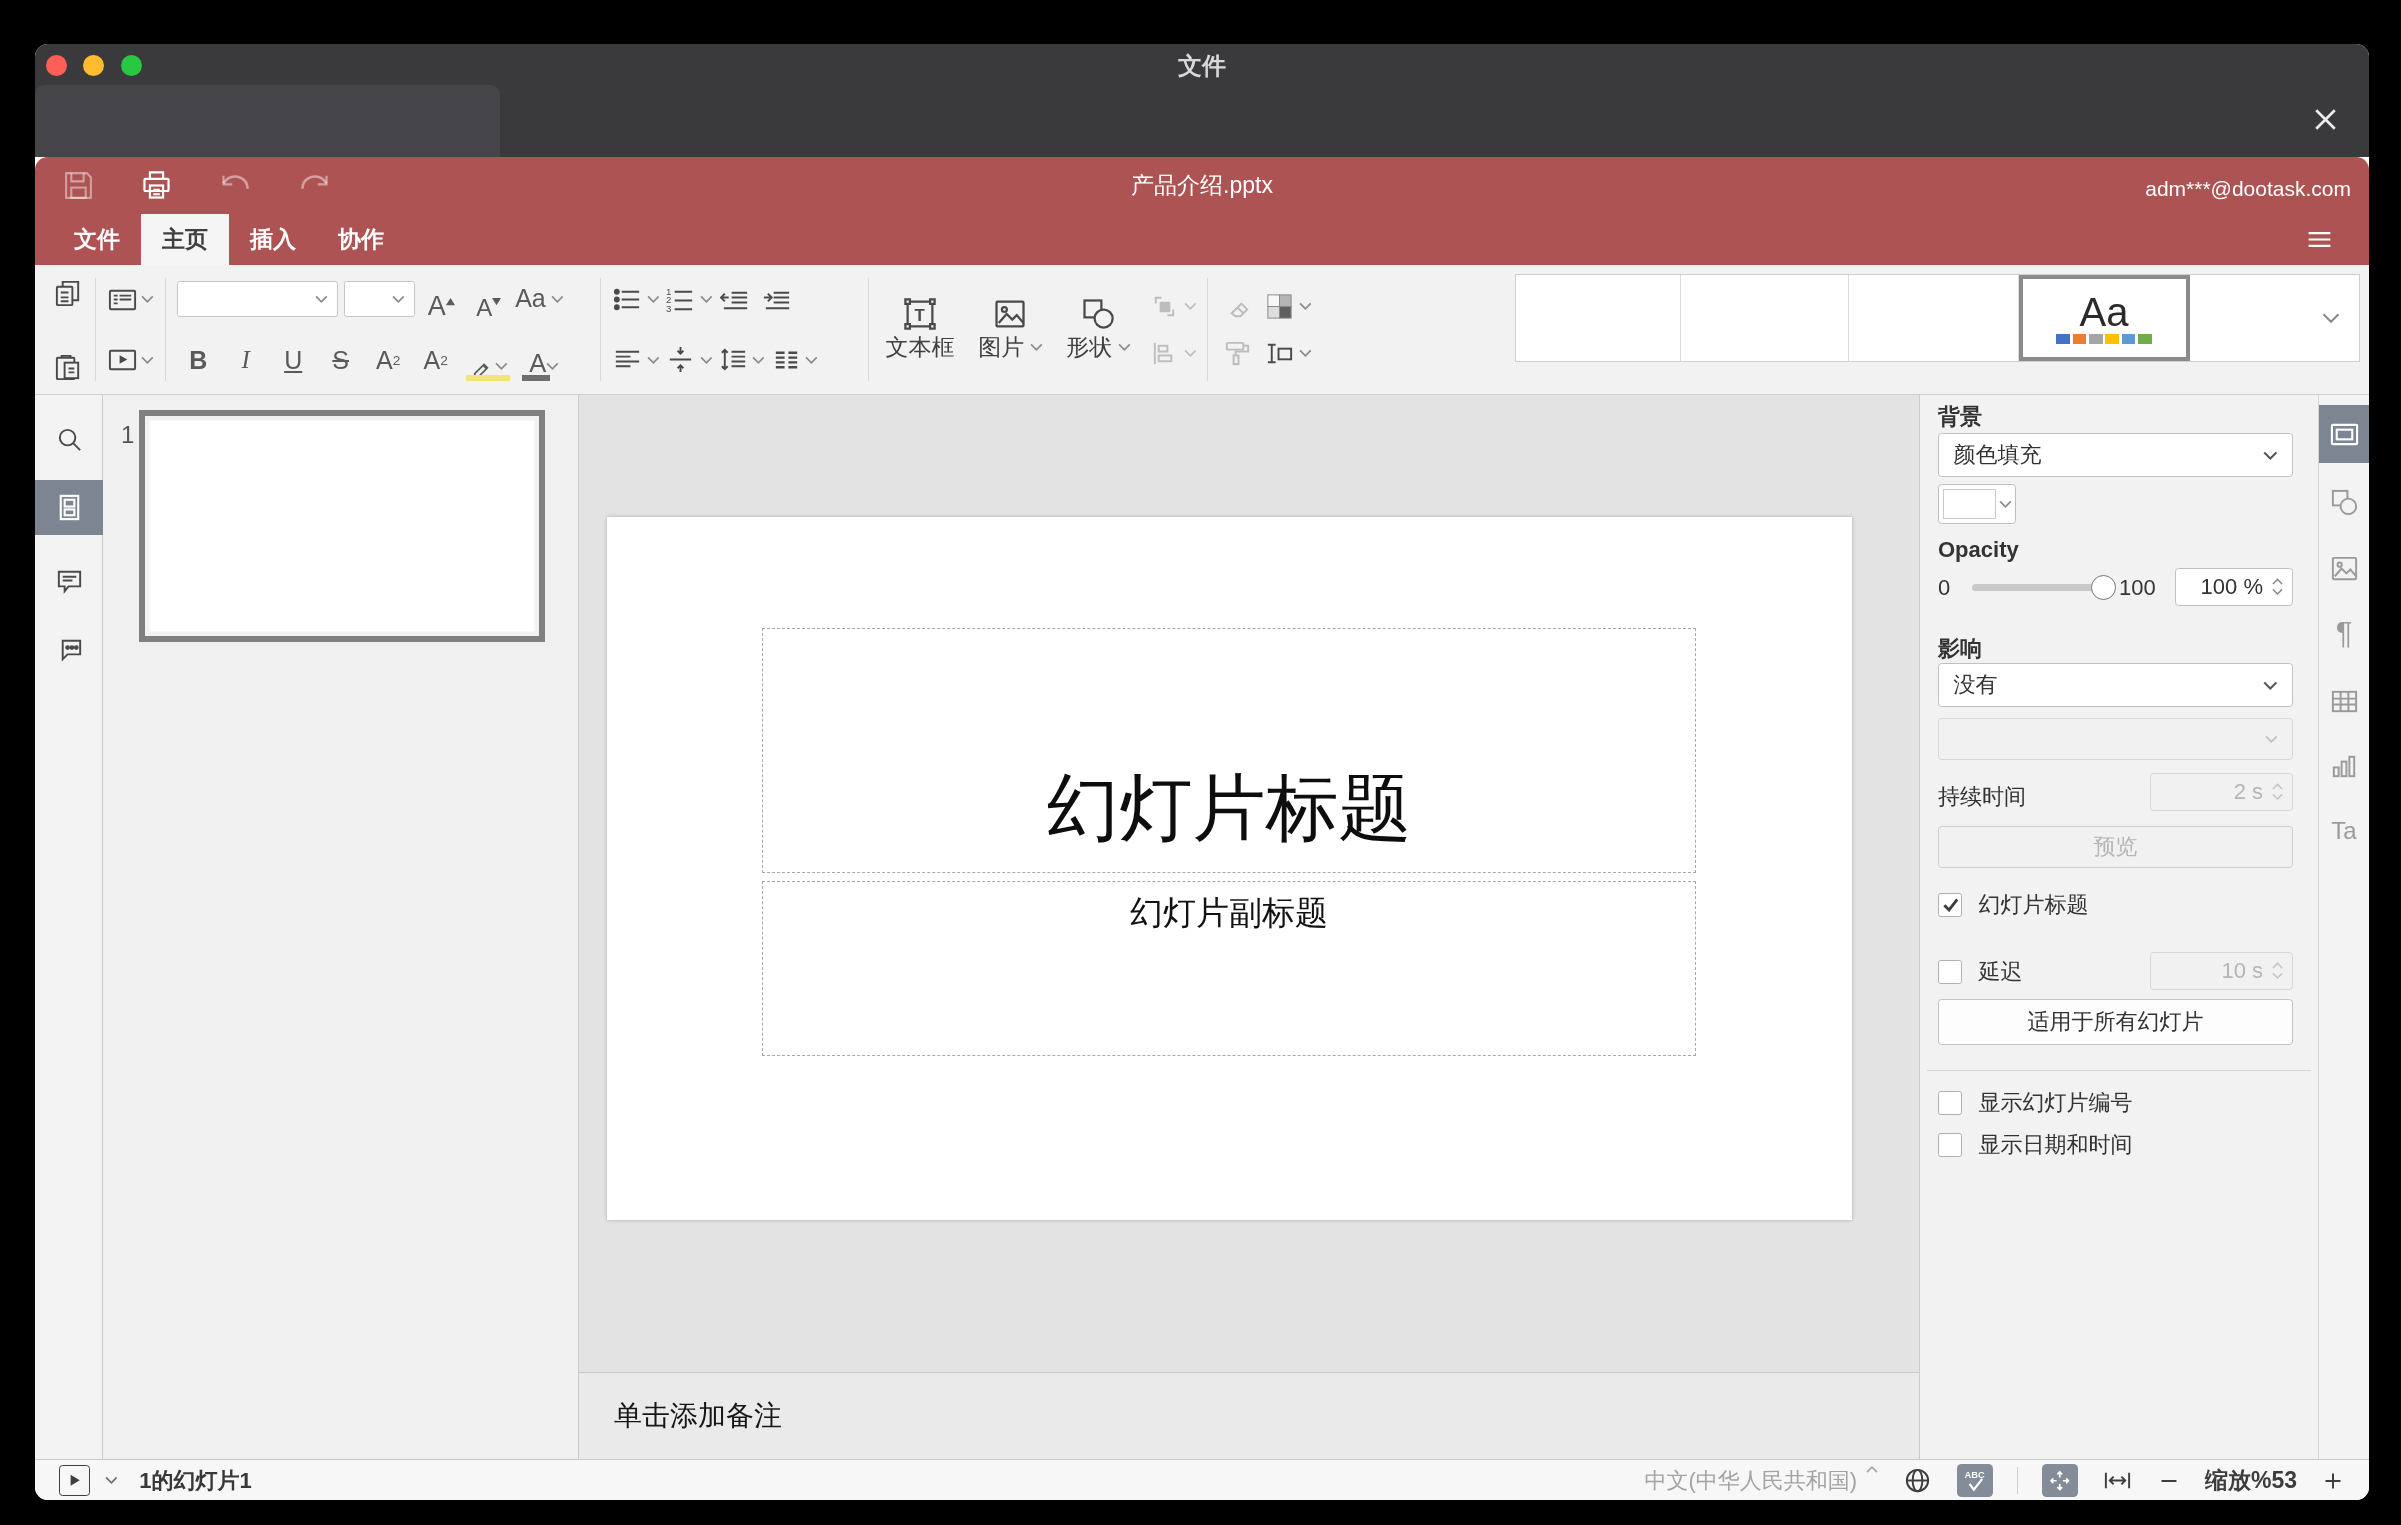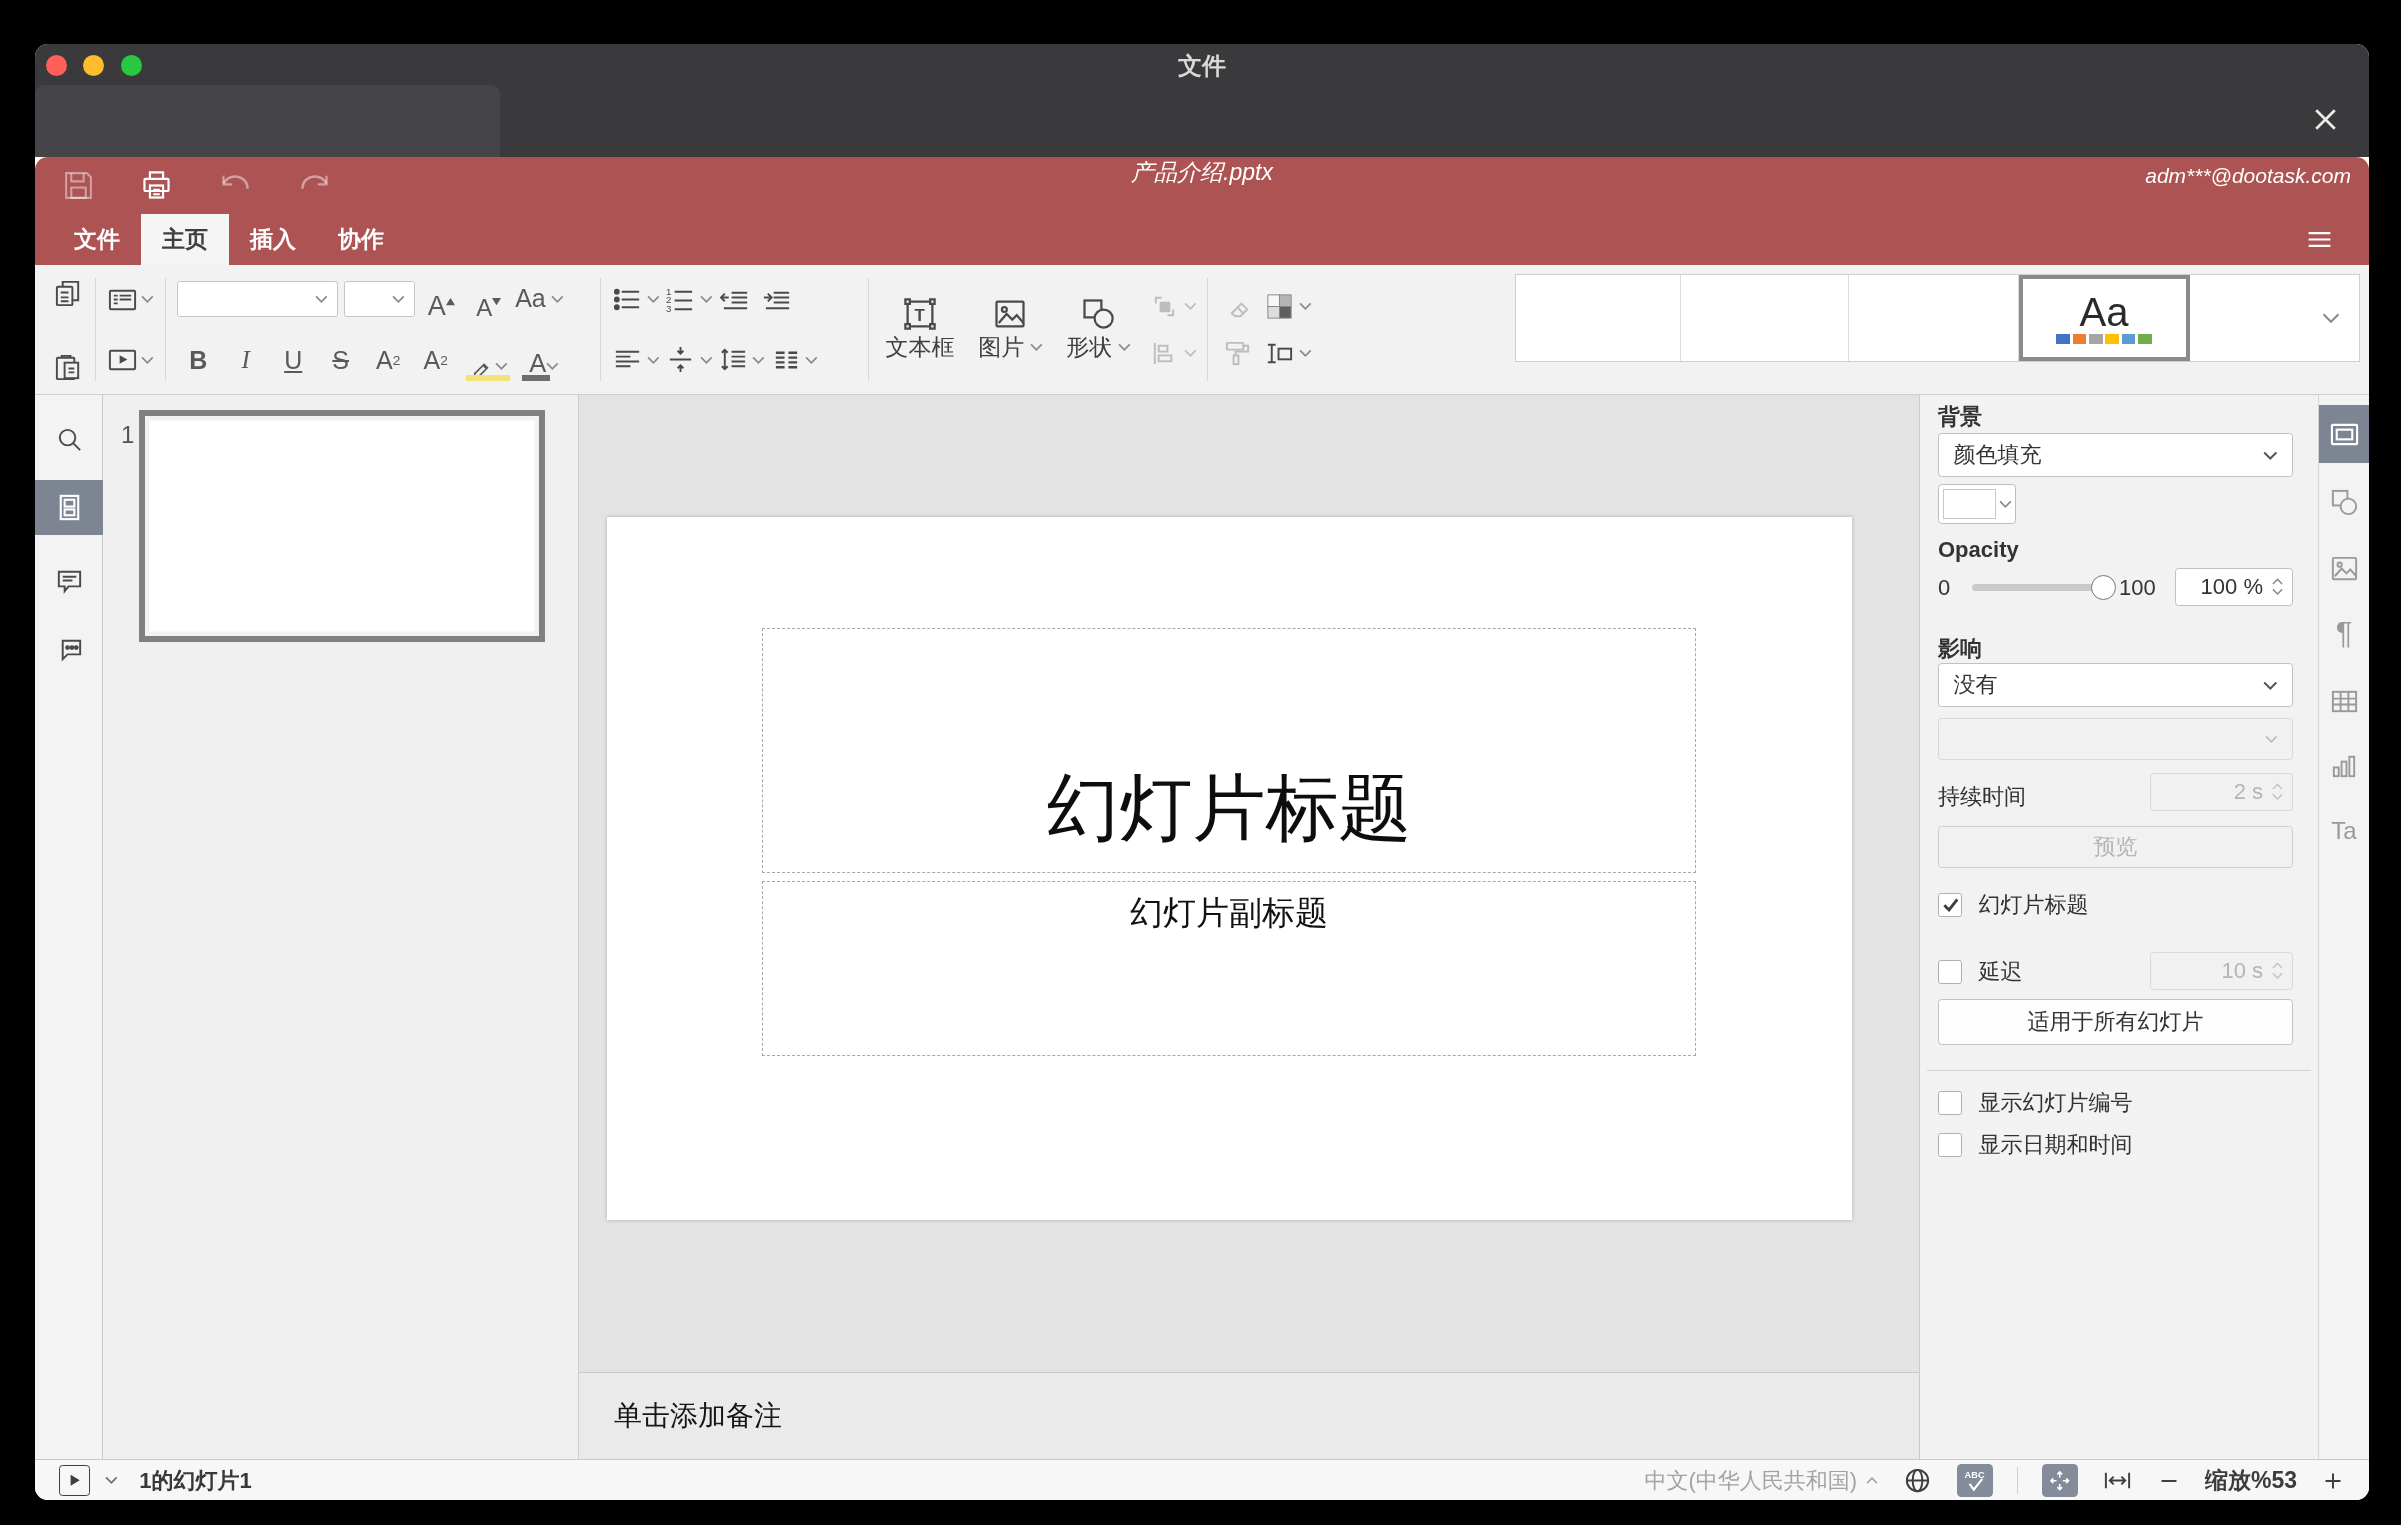--- a/index.html
+++ b/index.html
@@ -18,21 +18,21 @@
   .traffic { position:absolute; left:11px; top:11px; display:flex; gap:16.4px; }
   .traffic span { width:21px; height:21px; border-radius:50%; display:block; }
   .t-red{background:#ff5f57}.t-yellow{background:#febc2e}.t-green{background:#28c840}
   .tb-title { position:absolute; left:0; right:0; top:0; height:44px; display:flex;
     align-items:center; justify-content:center; color:#d9d9d9; font-size:24px; font-weight:700; }
   .tb-close { position:absolute; right:25.5px; top:57px; width:36px; height:36px;
     display:flex; align-items:center; justify-content:center; color:#ececec; cursor:pointer; }
 
   
   .red-header { height:108px; background:#ad5353; border-radius:12.8px 12.8px 0 0; position:relative; }
-  .rh-row1 { height:57px; display:flex; padding-left:27px; position:relative;font-style:italic; }
+  .rh-row1 { height:57px; display:flex; align-items:center; padding-left:27px; position:relative; }
   .rh-icons { display:flex; gap:44px; align-items:center; color:#fff; }
   .rh-icons .dimw { color:rgba(255,255,255,.45); }
   .rh-filename { position:absolute; left:0; right:0; text-align:center; color:#fff; font-size:23px; }
   .rh-account { margin-left:auto; color:#fff; font-size:21px; padding-right:18px;margin-top:7px; }
   .rh-tabs { height:51px; display:flex; align-items:stretch; padding-left:18px; }
   .tab { width:88px; display:flex; align-items:center; justify-content:center;
     color:#fff; font-size:23px; font-weight:600; cursor:pointer; }
   .tab.active { background:#f5f5f5; color:#3f3f3f; }
   .rh-burger { margin-left:auto; margin-right:35px; align-self:center; color:#fff; cursor:pointer; }
 
@@ -143,21 +143,21 @@
     display:flex; align-items:center; justify-content:center; color:#fff; cursor:pointer; }
 
   
   .statusbar { height:42px; background:#f7f7f7; border-top:0.9px solid #c9c9c9; display:flex;
     align-items:center; padding:0 24px; }
   .sb-left { display:flex; align-items:center; gap:14.6px; }
   .playbox { width:31px; height:31px; border:1.8px solid #3f3f3f; border-radius:3.6px; display:flex;
     align-items:center; justify-content:center; color:#3f3f3f; cursor:pointer; }
   .sb-info { font-size:22px; font-weight:700; color:#383838; margin-left:7.3px; }
   .sb-right { margin-left:auto; display:flex; align-items:center; gap:24px; }
-  .sb-lang { font-size:22px; color:#a3a3a3; display:flex; align-items:center; gap:9px; cursor:pointer; }
+  .sb-lang { font-size:22px; color:#a3a3a3; display:flex; align-items:flex-start; gap:9px; cursor:pointer; }
   .graybtn { width:36px; height:33px; background:#848c99; border-radius:4.6px; color:#fff;
     display:flex; align-items:center; justify-content:center; cursor:pointer; }
   .sb-div { width:0.9px; height:27px; background:#d0d0d0; }
   .sb-zoom { font-size:23px; font-weight:700; color:#3c3c3c; }
   .sb-pm { color:#3f3f3f; cursor:pointer; display:flex; }
 
   svg { display:block; }
   .clickable { cursor:pointer; }
 </style>
 </head>

